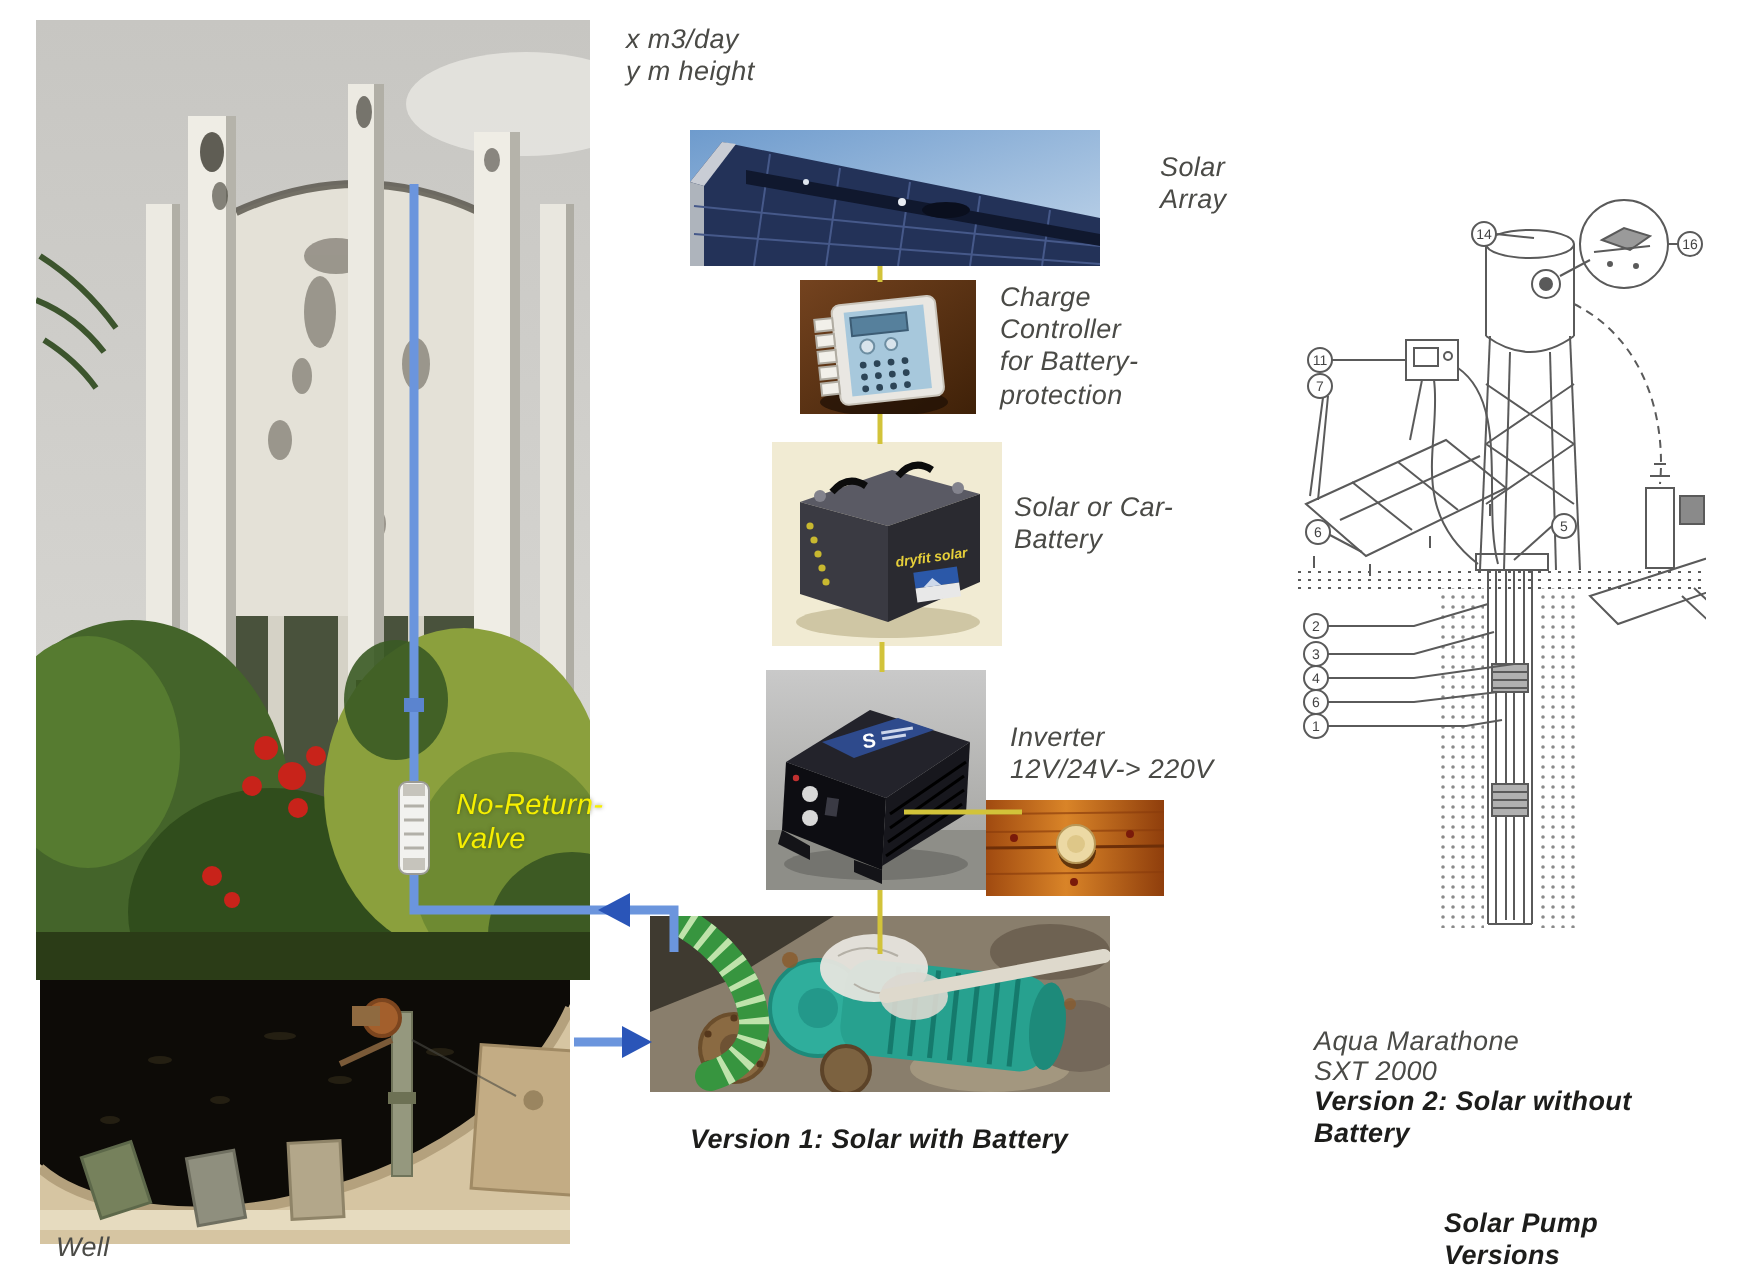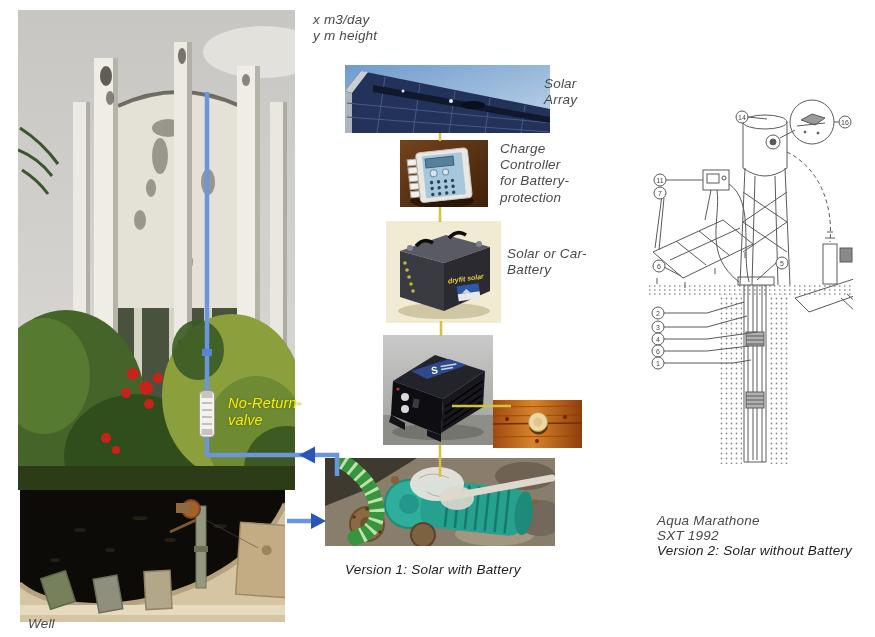--- a/index.html
+++ b/index.html
@@ -2,21 +2,21 @@
 <html><head>
 <meta charset="utf-8">
 <style>
   html,body{margin:0;padding:0;background:#ffffff;}
   .stage{position:relative;width:853px;height:637px;background:#ffffff;overflow:hidden;
          font-family:"Liberation Sans",sans-serif;}
   .photo{position:absolute;overflow:hidden;}
   .photo svg{display:block;}
   .lbl{position:absolute;font-style:italic;color:#4a4a46;font-size:13.5px;line-height:1.2;
        white-space:pre-line;letter-spacing:.2px;}
-  .lbl.bold{font-weight:400;color:#1d1d1b;}
+  .lbl.bold{font-weight:700;color:#1d1d1b;}
   .lbl.valve{color:#f6ef00;font-weight:400;font-size:14.5px;
              text-shadow:0 0 2px rgba(50,50,0,.55);}
   .overlay{position:absolute;left:0;top:0;pointer-events:none;z-index:30;}
   .z1{z-index:10;} .z3{z-index:40;}
   .tech{position:absolute;left:645px;top:92px;z-index:5;}
   .tech text{font-family:"Liberation Sans",sans-serif;}
 </style>
 </head>
 <body>
 
@@ -534,30 +534,33 @@
     </g>
 
     <g>
       <rect x="199.5" y="391" width="15" height="46" rx="4" fill="#f2f2ef" stroke="#9a9a94"></rect>
       <rect x="201.5" y="392" width="11" height="6" fill="#c6c4bc"></rect>
       <rect x="201.5" y="429" width="11" height="6" fill="#c6c4bc"></rect>
       <path d="M202,403 h10 M202,410 h10 M202,417 h10 M202,424 h10" stroke="#b2b0a8" stroke-width="1.5"></path>
     </g>
   </svg>
 
-  <div class="lbl z3" style="left:544px;top:76px;">Solar
+  <div class="lbl z3" style="left:580px;top:76px;">Solar
 Array</div>
   <div class="lbl z3" style="left:500px;top:141px;">Charge
 Controller
 for Battery-
 protection</div>
   <div class="lbl z3" style="left:507px;top:246px;">Solar or Car-
 Battery</div>
+  <div class="lbl z3" style="left:505px;top:361px;">Inverter
+12V/24V-&gt; 220V</div>
   <div class="lbl valve z3" style="left:228px;top:395px;">No-Return-
 valve</div>
   <div class="lbl bold z3" style="left:345px;top:562px;">Version 1: Solar with Battery</div>
   <div class="lbl z3" style="left:28px;top:616px;">Well</div>
 
   <div class="lbl z3" style="left:657px;top:513px;">Aqua Marathone</div>
-  <div class="lbl z3" style="left:657px;top:528px;">SXT 1992</div>
+  <div class="lbl z3" style="left:657px;top:528px;">SXT 2000</div>
   <div class="lbl bold z3" style="left:657px;top:543px;">Version 2: Solar without Battery</div>
+  <div class="lbl bold z3" style="left:722px;top:604px;">Solar Pump Versions</div>
 
 </div>
 
 </body></html>

